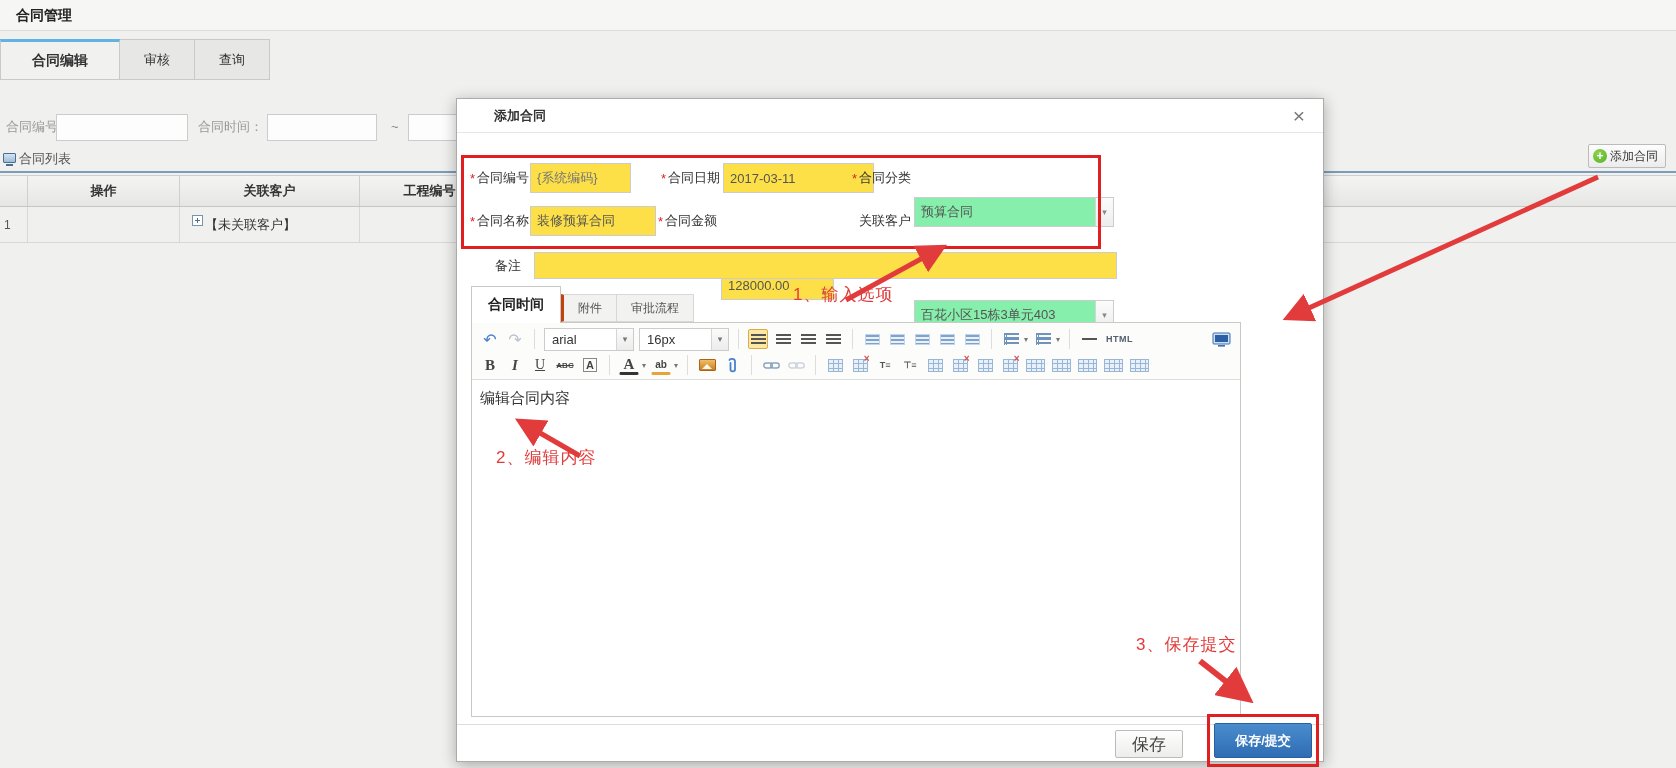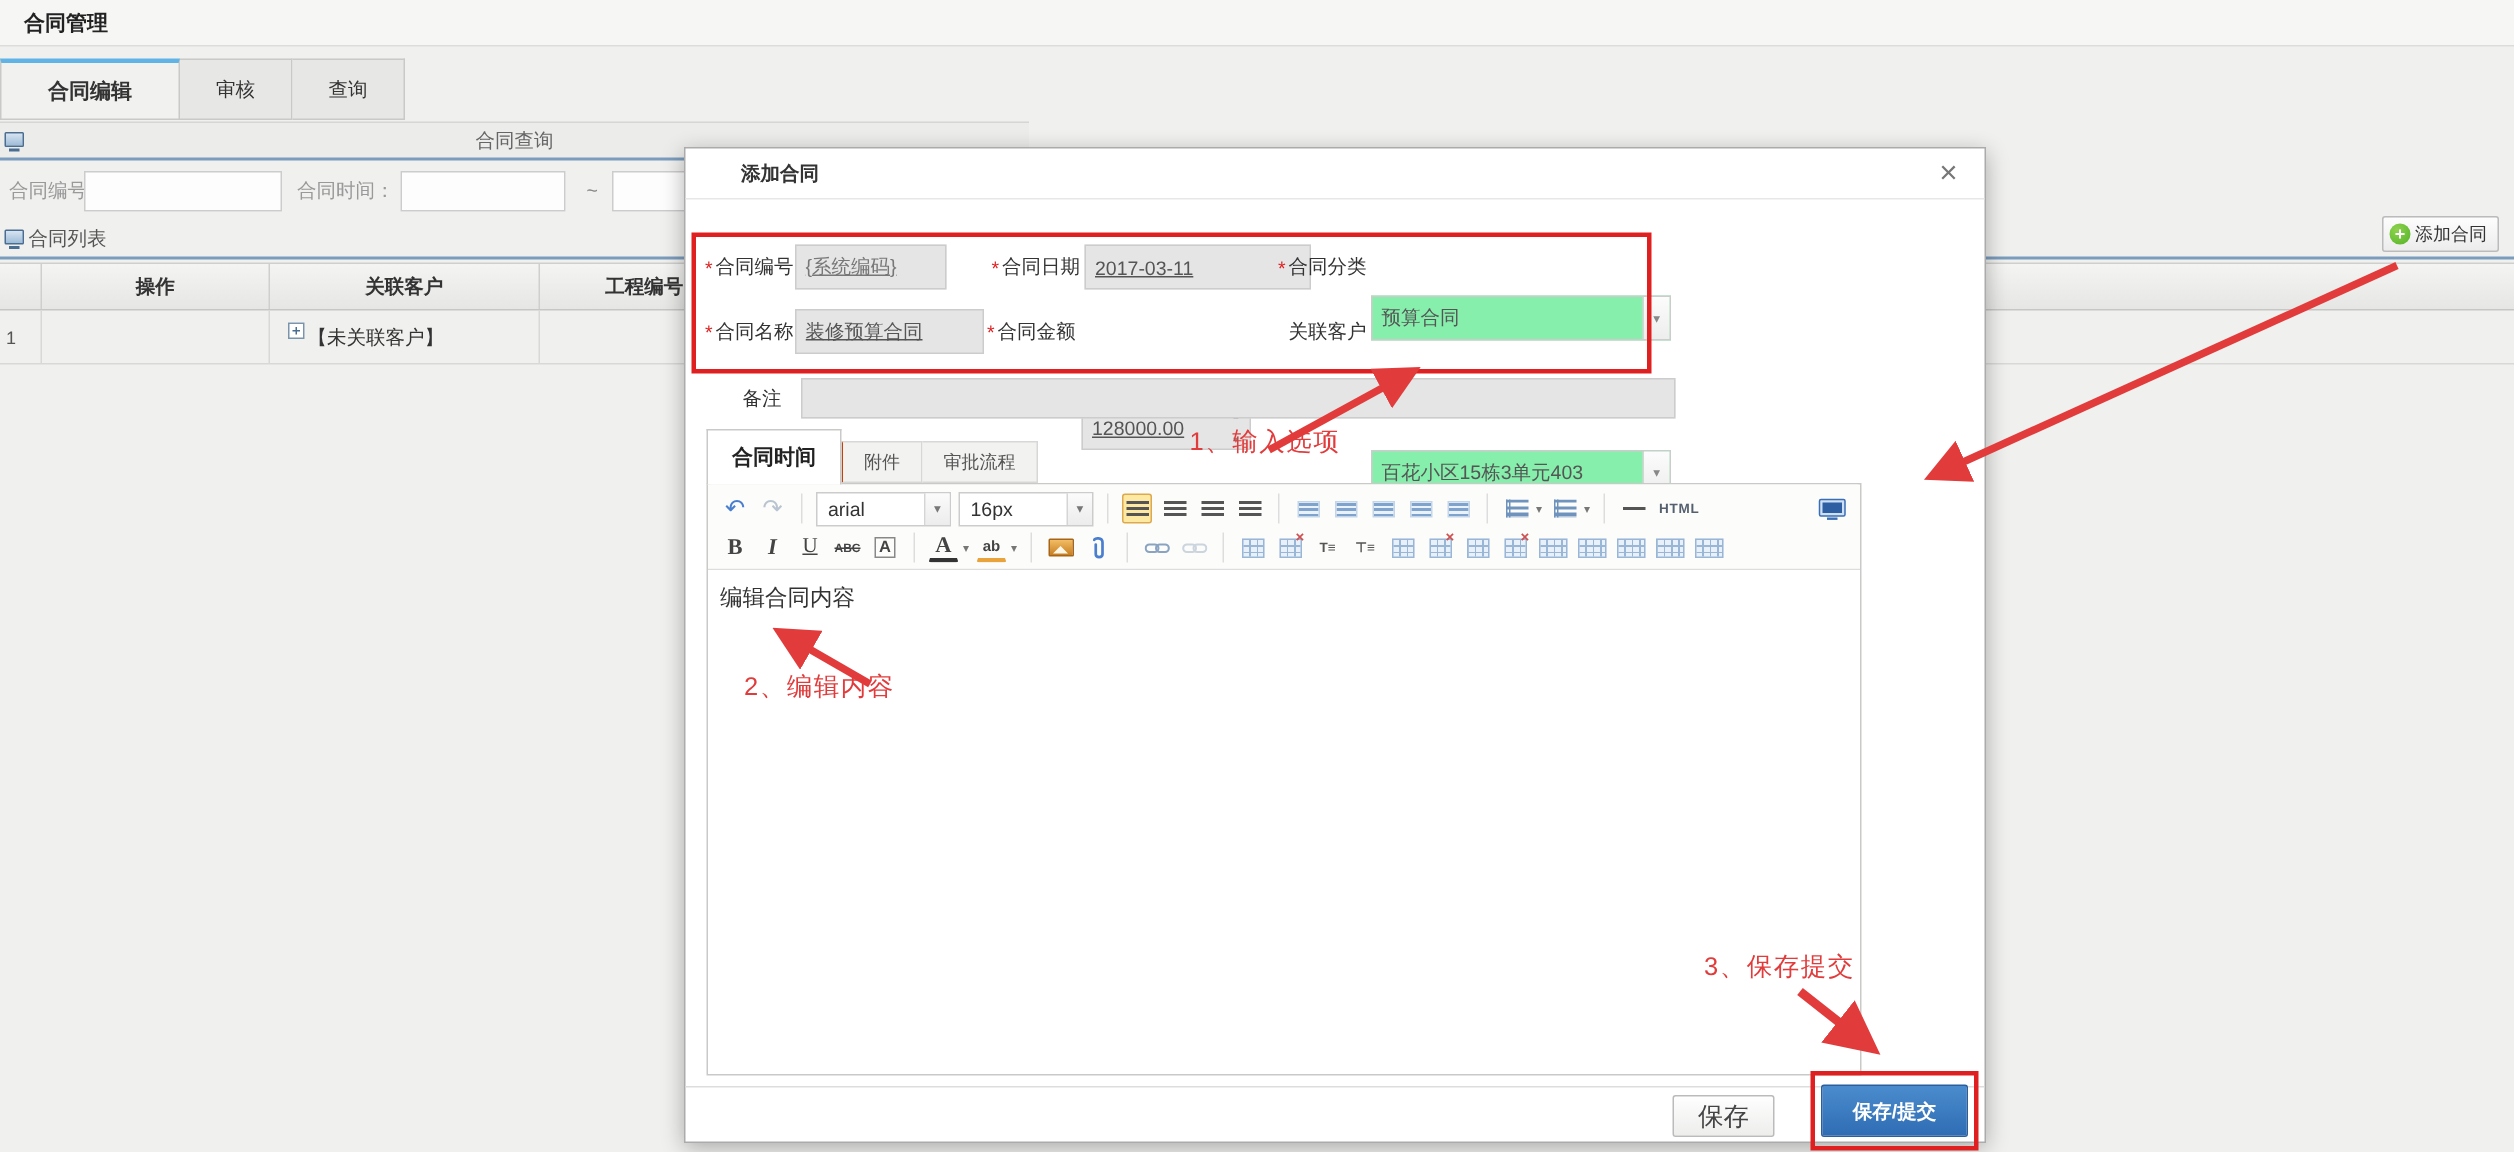--- a/index.html
+++ b/index.html
@@ -73,37 +73,37 @@
   .m-close { position:absolute; right:12px; top:4px; font-size:21px; color:#777; cursor:pointer;
     width:24px; text-align:center; line-height:26px; }
 
   .redbox { position:absolute; border:3px solid #e02020; z-index:6; pointer-events:none; }
   .rb-form { left:4px; top:56px; width:640px; height:94px; }
   .rb-submit { left:750px; top:615px; width:112px; height:53px; }
 
   .fld { position:absolute; height:30px; display:flex; align-items:center; }
   .flabel { font-size:13px; color:#333; white-space:nowrap; }
   .star { color:#e02020; margin-right:2px; font-size:13px; }
-  .minput { height:30px; border:1px solid #ccc; padding:0 6px; font-size:13px; color:#555; background:#e5e5e5; width:100%;text-decoration:underline; }
+  .minput { height:30px; border:1px solid #ccc; padding:0 6px; font-size:13px; color:#555; background:#fde047; width:100%; }
   .numwrap { position:relative; height:30px; }
   .spinner { position:absolute; right:4px; top:3px; width:12px; height:24px; display:flex;
     flex-direction:column; align-items:center; justify-content:space-between; color:#888; font-size:7px; cursor:pointer; }
   .sel { position:relative; height:30px; border:1px solid #ccc; background:#86efac; display:flex; align-items:center;
     font-size:13px; color:#555; padding:0 22px 0 6px; cursor:pointer; }
   .sel .scaret { position:absolute; right:0; top:0; width:18px; height:100%; border-left:1px solid #d5d5d5;
     background:linear-gradient(#fcfcfc,#ededed); display:flex; align-items:center; justify-content:center;
     color:#888; font-size:9px; }
 
   
   .m-tabs { position:absolute; left:14px; top:187px; display:flex; align-items:flex-end; }
   .itab { height:28px; padding:0 14px; display:flex; align-items:center; font-size:12px; color:#555;
     background:#f2f2f1; border:1px solid #d7d7d6; border-left:none; cursor:pointer; }
   .itab.active { height:37px; padding:0 16px; font-size:14px; font-weight:bold; color:#222;
     background:#fff; border:1px solid #c9c9c8; border-bottom:none; margin-bottom:-1px; z-index:2; }
-  .itab:nth-child(2) { border-left:1px solid #c2410c; }
+  .itab:nth-child(2) { border-left:3px solid #c2410c; }
 
   
   .editor { position:absolute; left:14px; top:223px; width:770px; height:395px;
     border:1px solid #c9c9c8; background:#fff; }
   .toolbar { height:57px; background:#fcfcfb; border-bottom:1px solid #ddd; padding:3px 8px 2px; border-radius:2px 2px 0 0; }
   .trow { display:flex; align-items:center; height:26px; gap:5px; }
   .ti { display:inline-flex; align-items:center; justify-content:center; min-width:20px; height:20px;
     cursor:pointer; border:1px solid transparent; border-radius:2px; font-size:14px; color:#444; }
   .ti.blue { color:#4a7fd0; font-size:16px; }
   .ti.gray { color:#b9c4d1; font-size:16px; }
@@ -164,24 +164,20 @@
   <div class="app-header">
     <div class="title">合同管理</div>
   </div>
 
   <div class="main-tabs">
     <div class="mtab active">合同编辑</div>
     <div class="mtab">审核</div>
     <div class="mtab">查询</div>
   </div>
 
-  <div class="qbar">
-    <span class="pc-icon"></span>
-    <div class="qtitle">合同查询</div>
-  </div>
   <div class="qform">
     <span class="qlabel" style="left:6px;">合同编号：</span>
     <input class="qinput" style="left: 56px; width: 132px;" value="">
     <span class="qlabel" style="left:198px;">合同时间：</span>
     <input class="qinput" style="left: 267px; width: 110px;" value="">
     <span class="qlabel" style="left:391px; color:#888;">~</span>
     <input class="qinput" style="left: 408px; width: 100px;" value="">
   </div>
 
   <div class="lbar">

